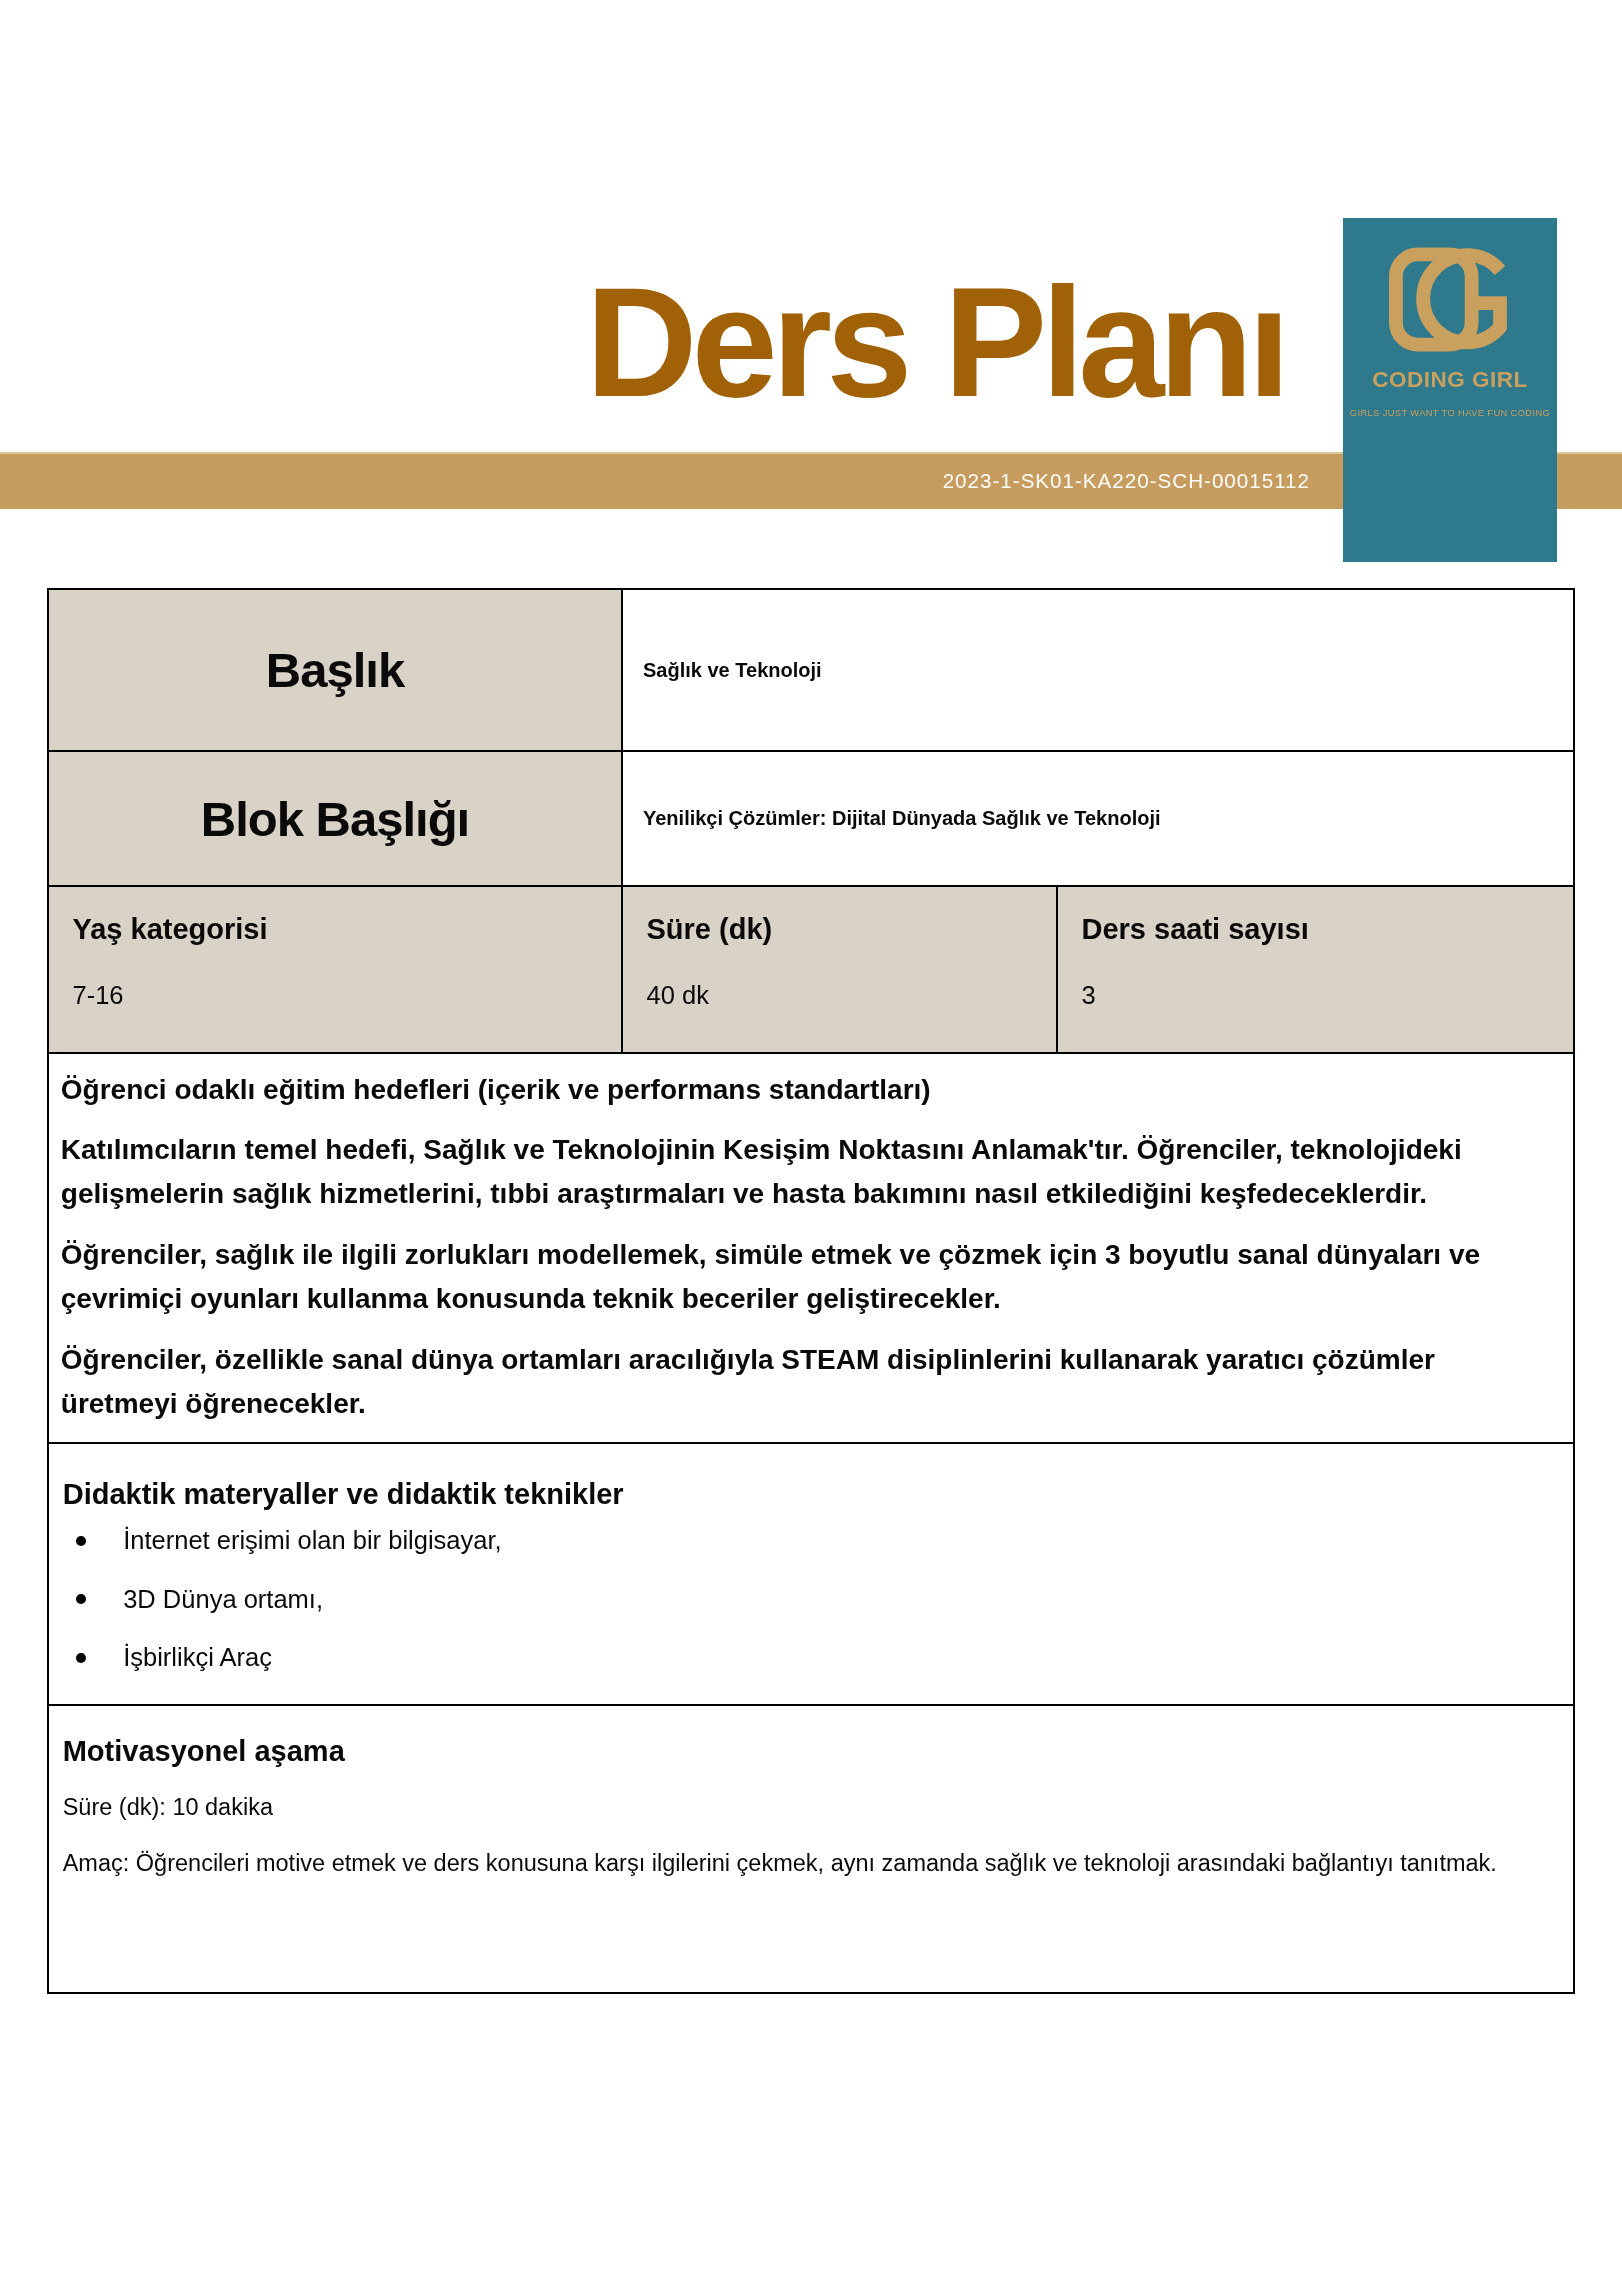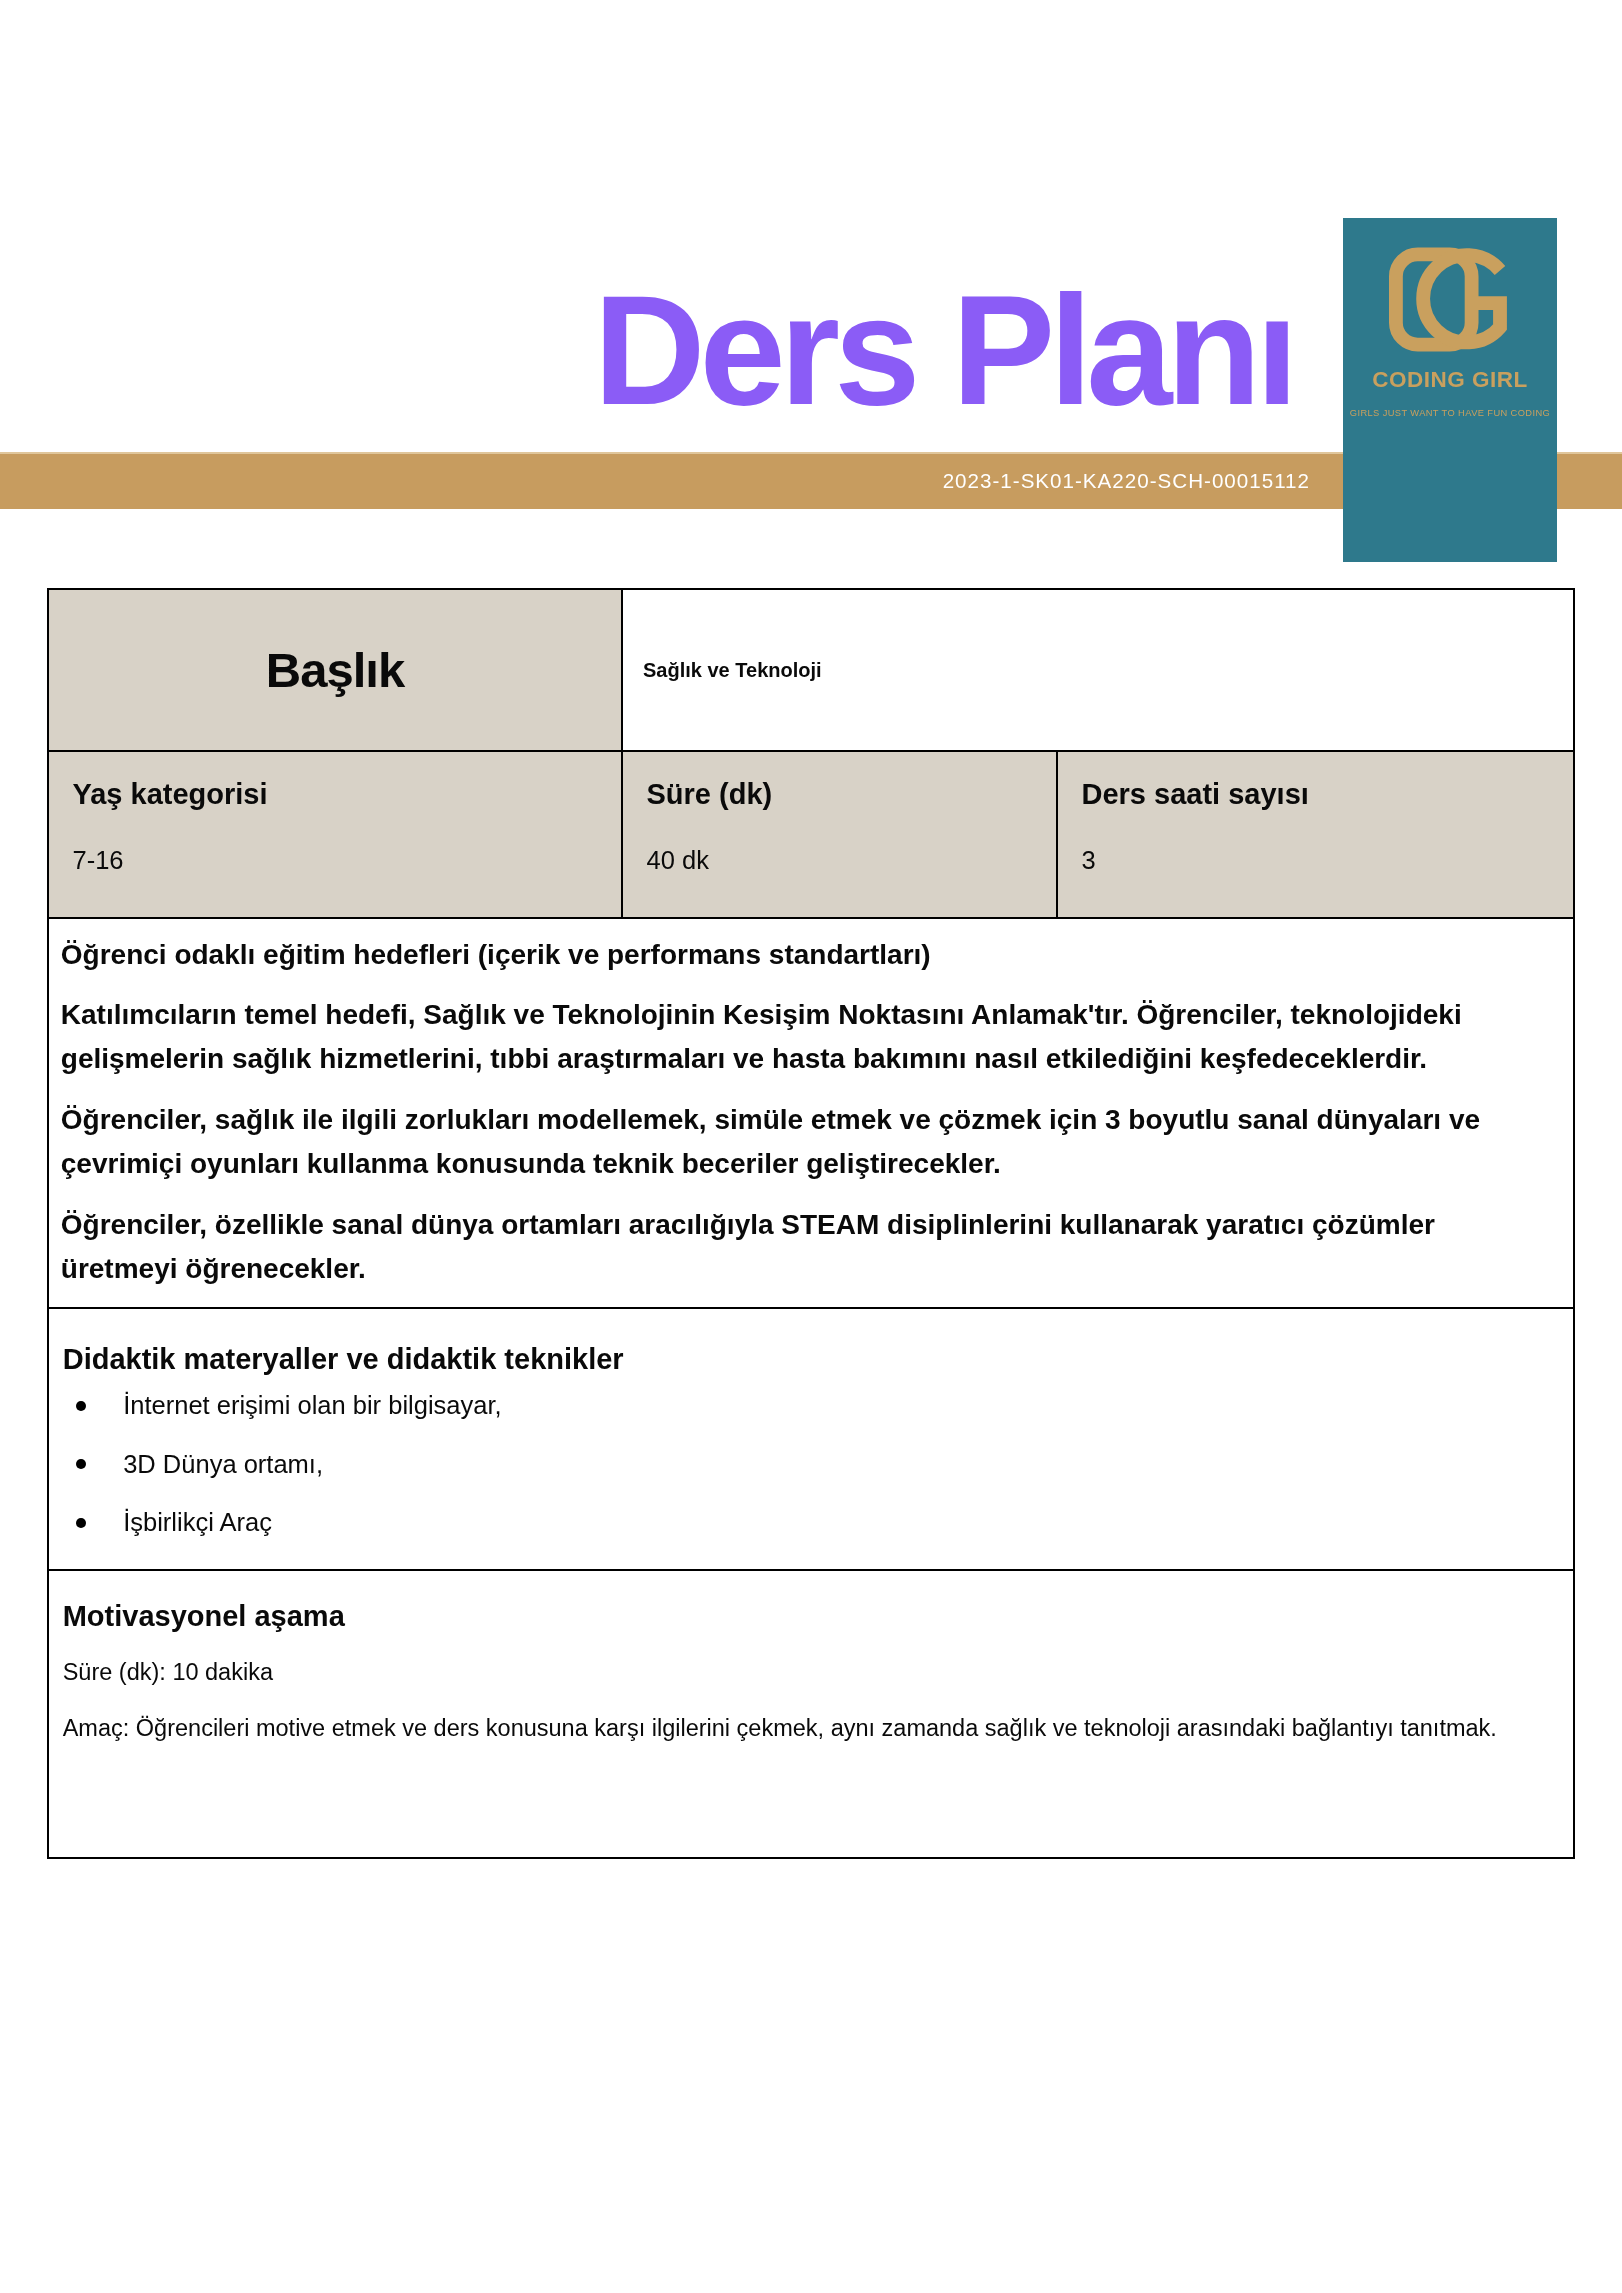--- a/index.html
+++ b/index.html
@@ -10,26 +10,26 @@
     font-family:"Liberation Sans", sans-serif;
     color:#0a0a0a;
     overflow:hidden;
   }
 
   
   .doc-title {
     position:absolute;
     top:261px; left:931px;
     transform:translateX(-50%);
-    margin:12px;
+    margin:4px;
     font-size:155px;
     line-height:1;
     font-weight:bold;
     letter-spacing:-5.9px;
-    color:#8b5cf6;
+    color:#a16207;
     white-space:nowrap;
     text-align:right;
   }
 
   .gold-bar {
     position:absolute;
     top:452px; left:0;
     width:1622px; height:57px;
     background:#C79C5F;
     border-top:2.9px solid #E0C69B;
@@ -192,20 +192,24 @@
       <col style="width:435px">
       <col style="width:517px">
     </colgroup>
 
     <tbody>
         <tr class="row-title">
       <td class="beige label-cell">Başlık</td>
       <td class="value-cell" colspan="2">Sağlık ve Teknoloji</td>
     </tr>
 
+    <tr class="row-block">
+      <td class="beige label-cell">Blok Başlığı</td>
+      <td class="value-cell" colspan="2">Yenilikçi Çözümler: Dijital Dünyada Sağlık ve Teknoloji</td>
+    </tr>
 
     <tr class="row-meta">
       <td class="beige meta-cell">
         <div class="meta-label">Yaş kategorisi</div>
         <div class="meta-value">7-16</div>
       </td>
       <td class="beige meta-cell">
         <div class="meta-label">Süre (dk)</div>
         <div class="meta-value">40 dk</div>
       </td>

